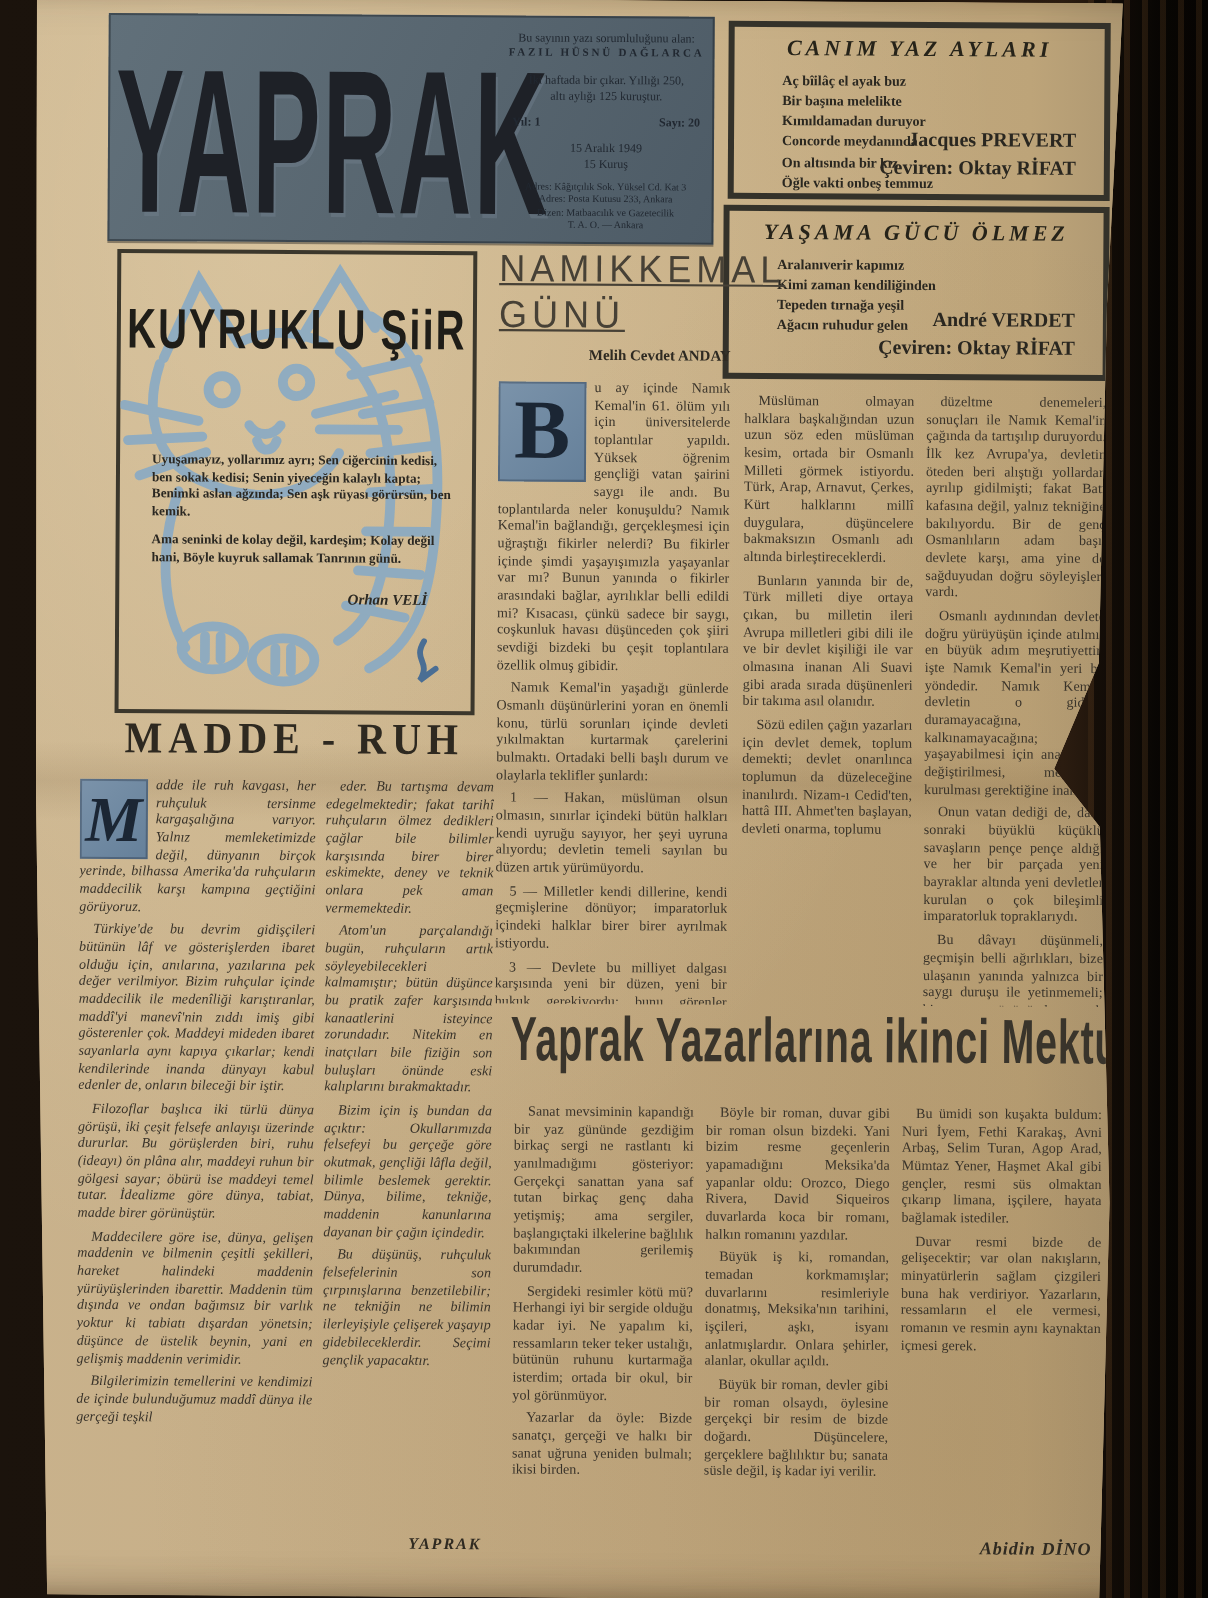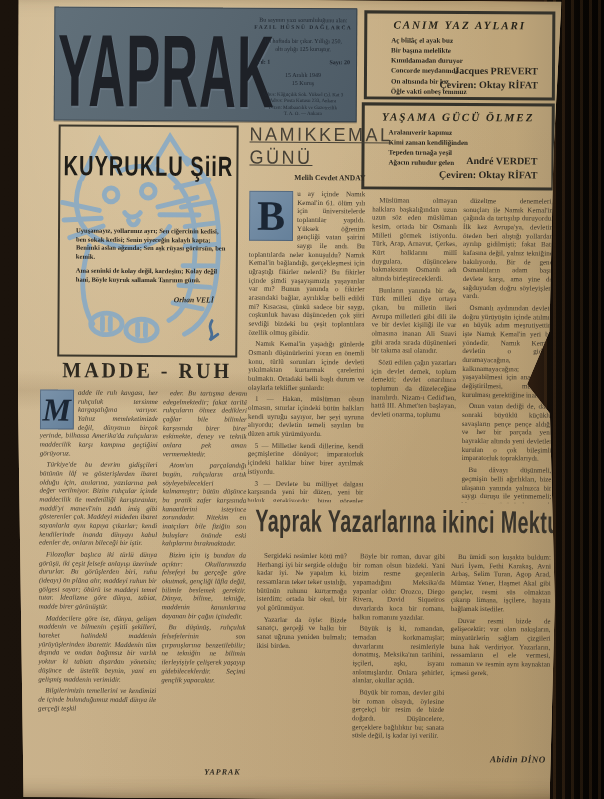--- a/index.html
+++ b/index.html
@@ -87,21 +87,21 @@
   .colL1{left:40px;top:390px;width:118px;height:388px;}
   .colL2{left:163px;top:390px;width:84px;height:390px;}
 
   .dropcap{float:left;text-align:center;font-weight:bold;color:#1b2634;
     background:linear-gradient(135deg,#7b93aa,#65809a);margin:1px 4px 2px 0;
     box-shadow:inset 0 0 0 1px rgba(20,30,45,.3);}
   .dc-b{width:44px;height:50px;font-size:42px;line-height:50px;}
   .dc-m{width:34px;height:40px;font-size:32px;line-height:40px;}
 
   .sig{position:absolute;font-weight:bold;font-style:italic;color:#2f2a21;}
-  .sig-dino{right:4px;bottom:18px;font-size:9px;letter-spacing:.5px;}
+  .sig-dino{right:4px;bottom:3px;font-size:9px;letter-spacing:.5px;}
   .sig-yaprak{right:4px;bottom:2px;font-size:8px;letter-spacing:1px;}
 </style>
 </head>
 <body>
 
 <div class="backdrop"></div>
 
 <div class="paper">
   <div class="crease"></div>
 
@@ -237,20 +237,21 @@
         <p>eder. Bu tartışma devam edegelmektedir; fakat tarihî ruhçuların ölmez dedikleri çağlar bile bilimler karşısında birer birer eskimekte, deney ve teknik onlara pek aman vermemektedir.</p>
         <p>Atom'un parçalandığı bugün, ruhçuların artık söyleyebilecekleri kalmamıştır; bütün düşünce bu pratik zafer karşısında kanaatlerini isteyince zorundadır. Nitekim en inatçıları bile fiziğin son buluşları önünde eski kalıplarını bırakmaktadır.</p>
         <p>Bizim için iş bundan da açıktır: Okullarımızda felsefeyi bu gerçeğe göre okutmak, gençliği lâfla değil, bilimle beslemek gerektir. Dünya, bilime, tekniğe, maddenin kanunlarına dayanan bir çağın içindedir.</p>
         <p>Bu düşünüş, ruhçuluk felsefelerinin son çırpınışlarına benzetilebilir; ne tekniğin ne bilimin ilerleyişiyle çelişerek yaşayıp gidebileceklerdir. Seçimi gençlik yapacaktır.</p>
       </div>
     <div class="sig sig-yaprak">YAPRAK</div>
   </div>
 
   <div class="headline">Yaprak Yazarlarına ikinci Mektup</div>
   <div class="col colM1">
+      <p>Sanat mevsiminin kapandığı bir yaz gününde gezdiğim birkaç sergi ne rastlantı ki yanılmadığımı gösteriyor: Gerçekçi sanattan yana saf tutan birkaç genç daha yetişmiş; ama sergiler, başlangıçtaki ilkelerine bağlılık bakımından gerilemiş durumdadır.</p>
       <p>Sergideki resimler kötü mü? Herhangi iyi bir sergide olduğu kadar iyi. Ne yapalım ki, ressamların teker teker ustalığı, bütünün ruhunu kurtarmağa isterdim; ortada bir okul, bir yol görünmüyor.</p>
       <p>Yazarlar da öyle: Bizde sanatçı, gerçeği ve halkı bir sanat uğruna yeniden bulmalı; ikisi birden.</p>
     </div>
   <div class="col colM2">
       <p>Böyle bir roman, duvar gibi bir roman olsun bizdeki. Yani bizim resme geçenlerin yapamadığını Meksika'da yapanlar oldu: Orozco, Diego Rivera, David Siqueiros duvarlarda koca bir romanı, halkın romanını yazdılar.</p>
       <p>Büyük iş ki, romandan, temadan korkmamışlar; duvarlarını resimleriyle donatmış, Meksika'nın tarihini, işçileri, aşkı, isyanı anlatmışlardır. Onlara şehirler, alanlar, okullar açıldı.</p>
       <p>Büyük bir roman, devler gibi bir roman olsaydı, öylesine gerçekçi bir resim de bizde doğardı. Düşüncelere, gerçeklere bağlılıktır bu; sanata süsle değil, iş kadar iyi verilir.</p>
     </div>
   <div class="col colM3">
     <div>

